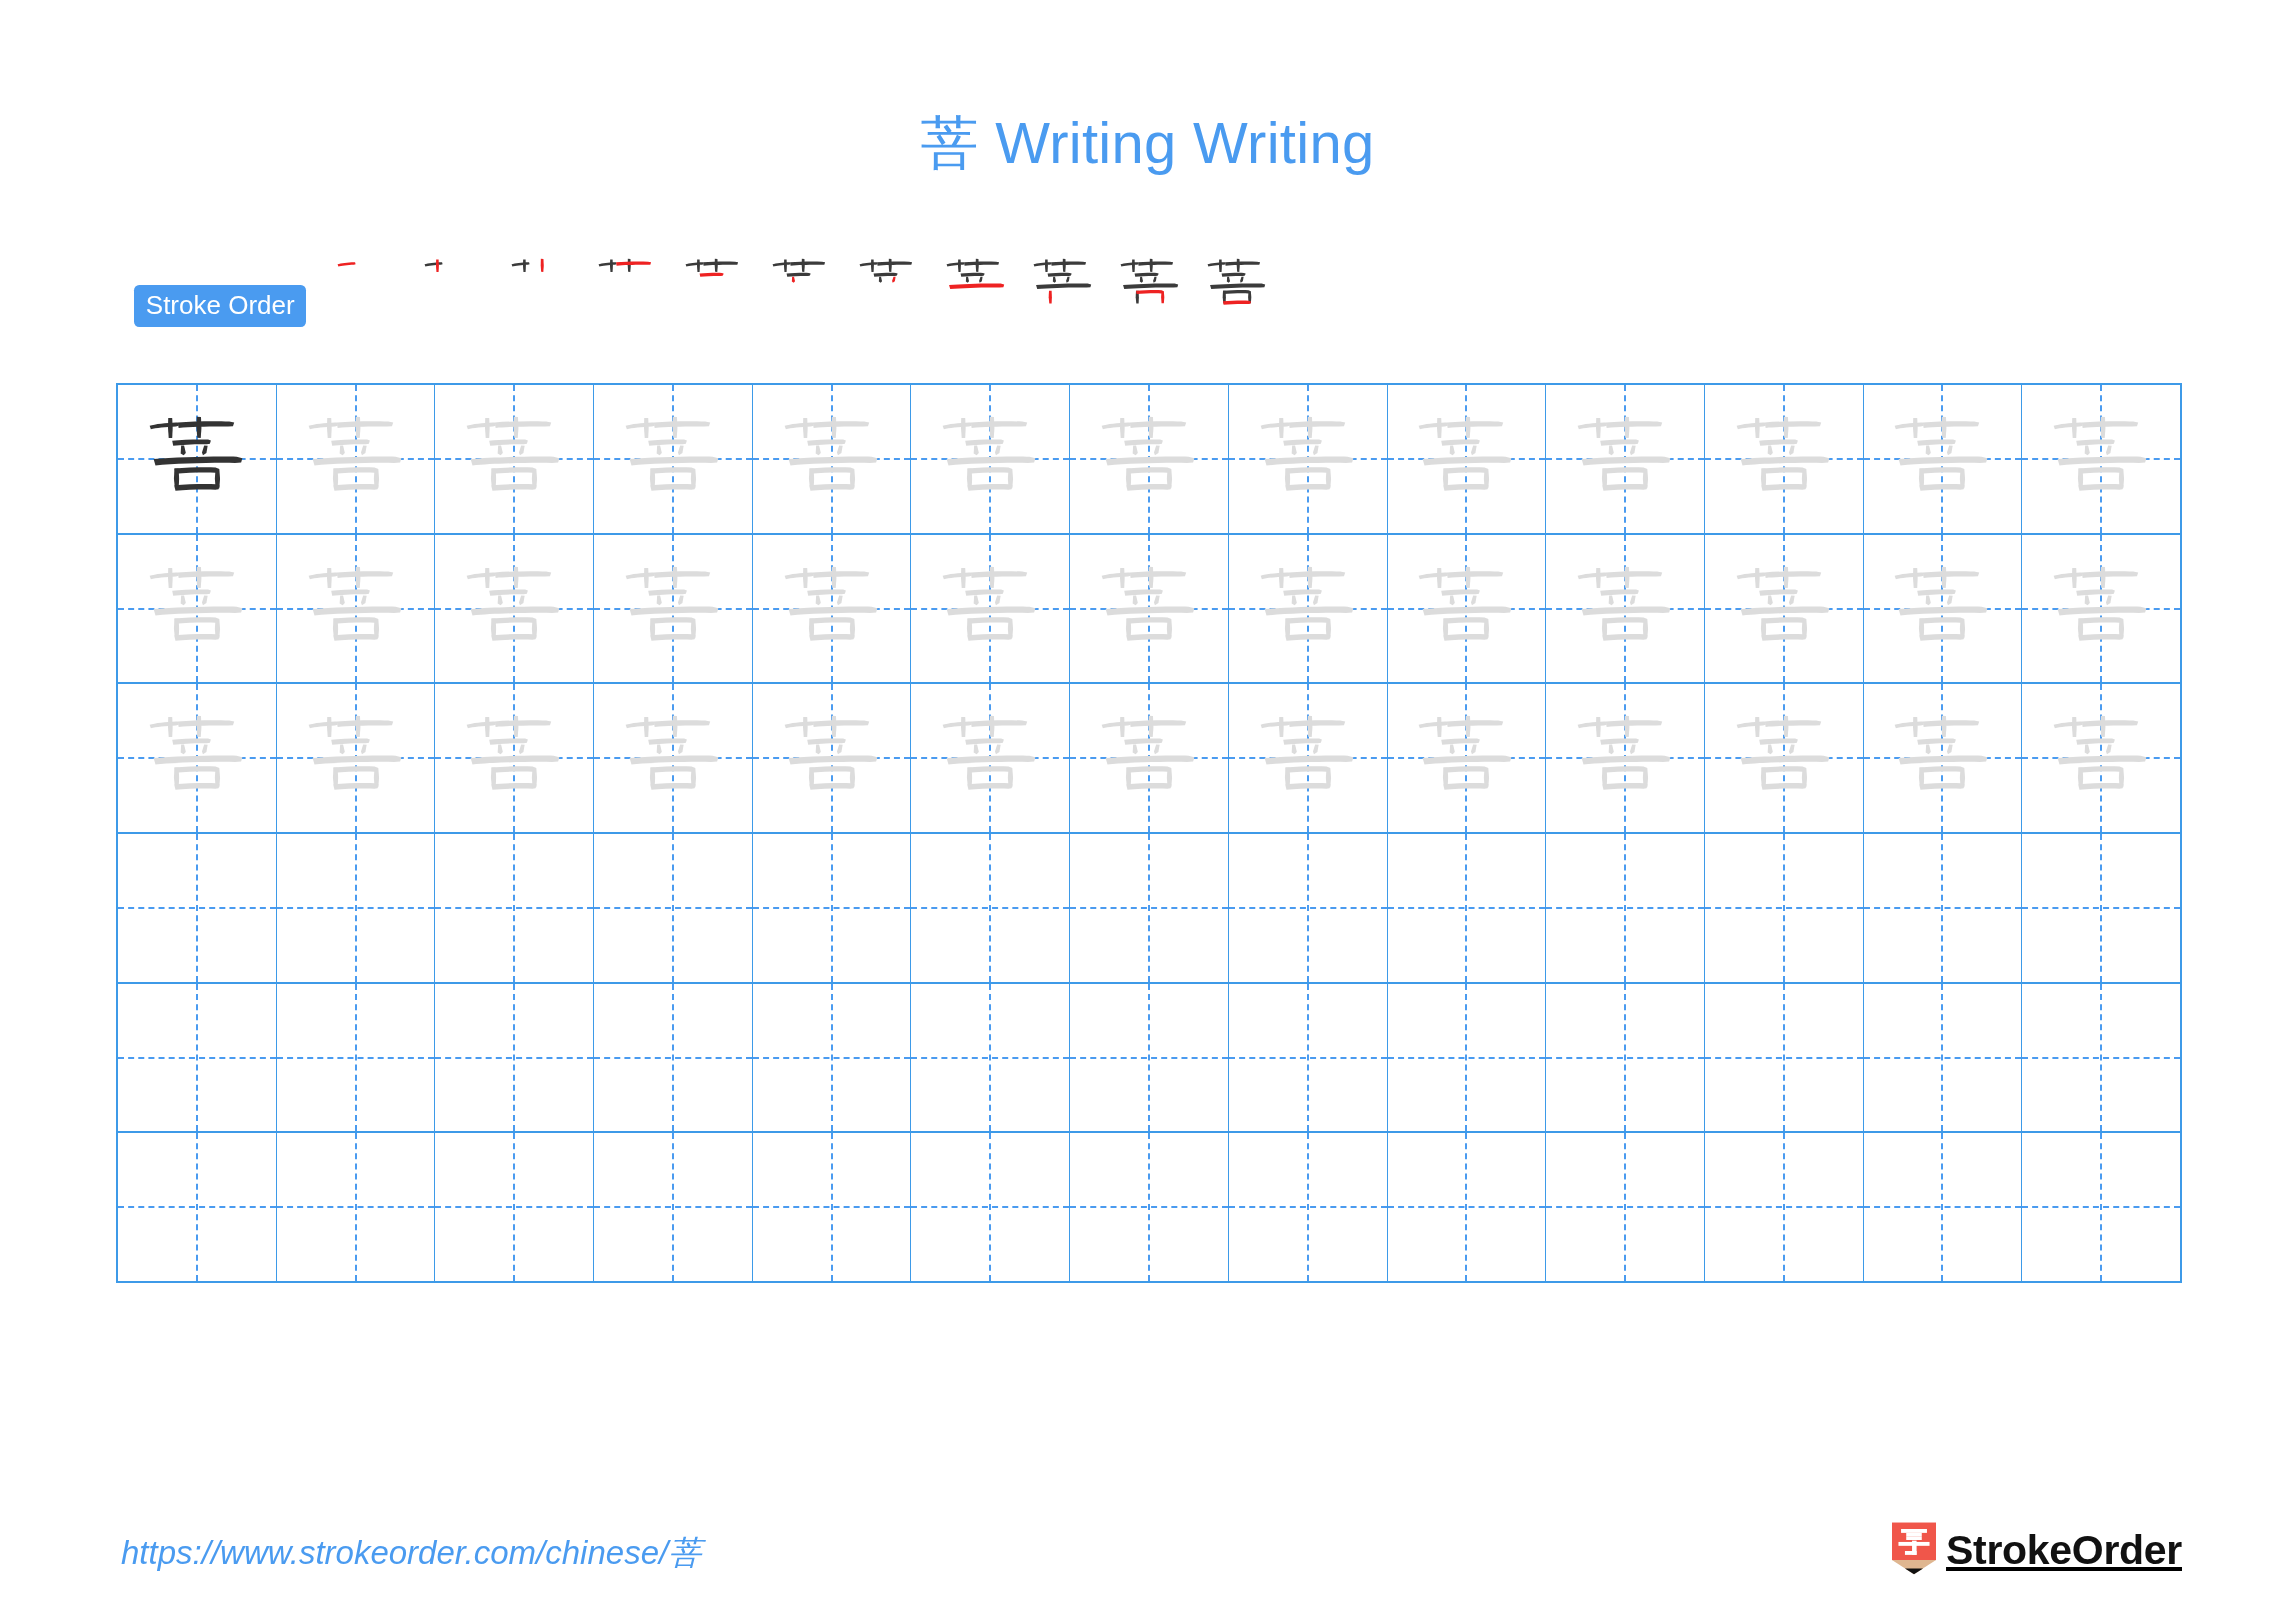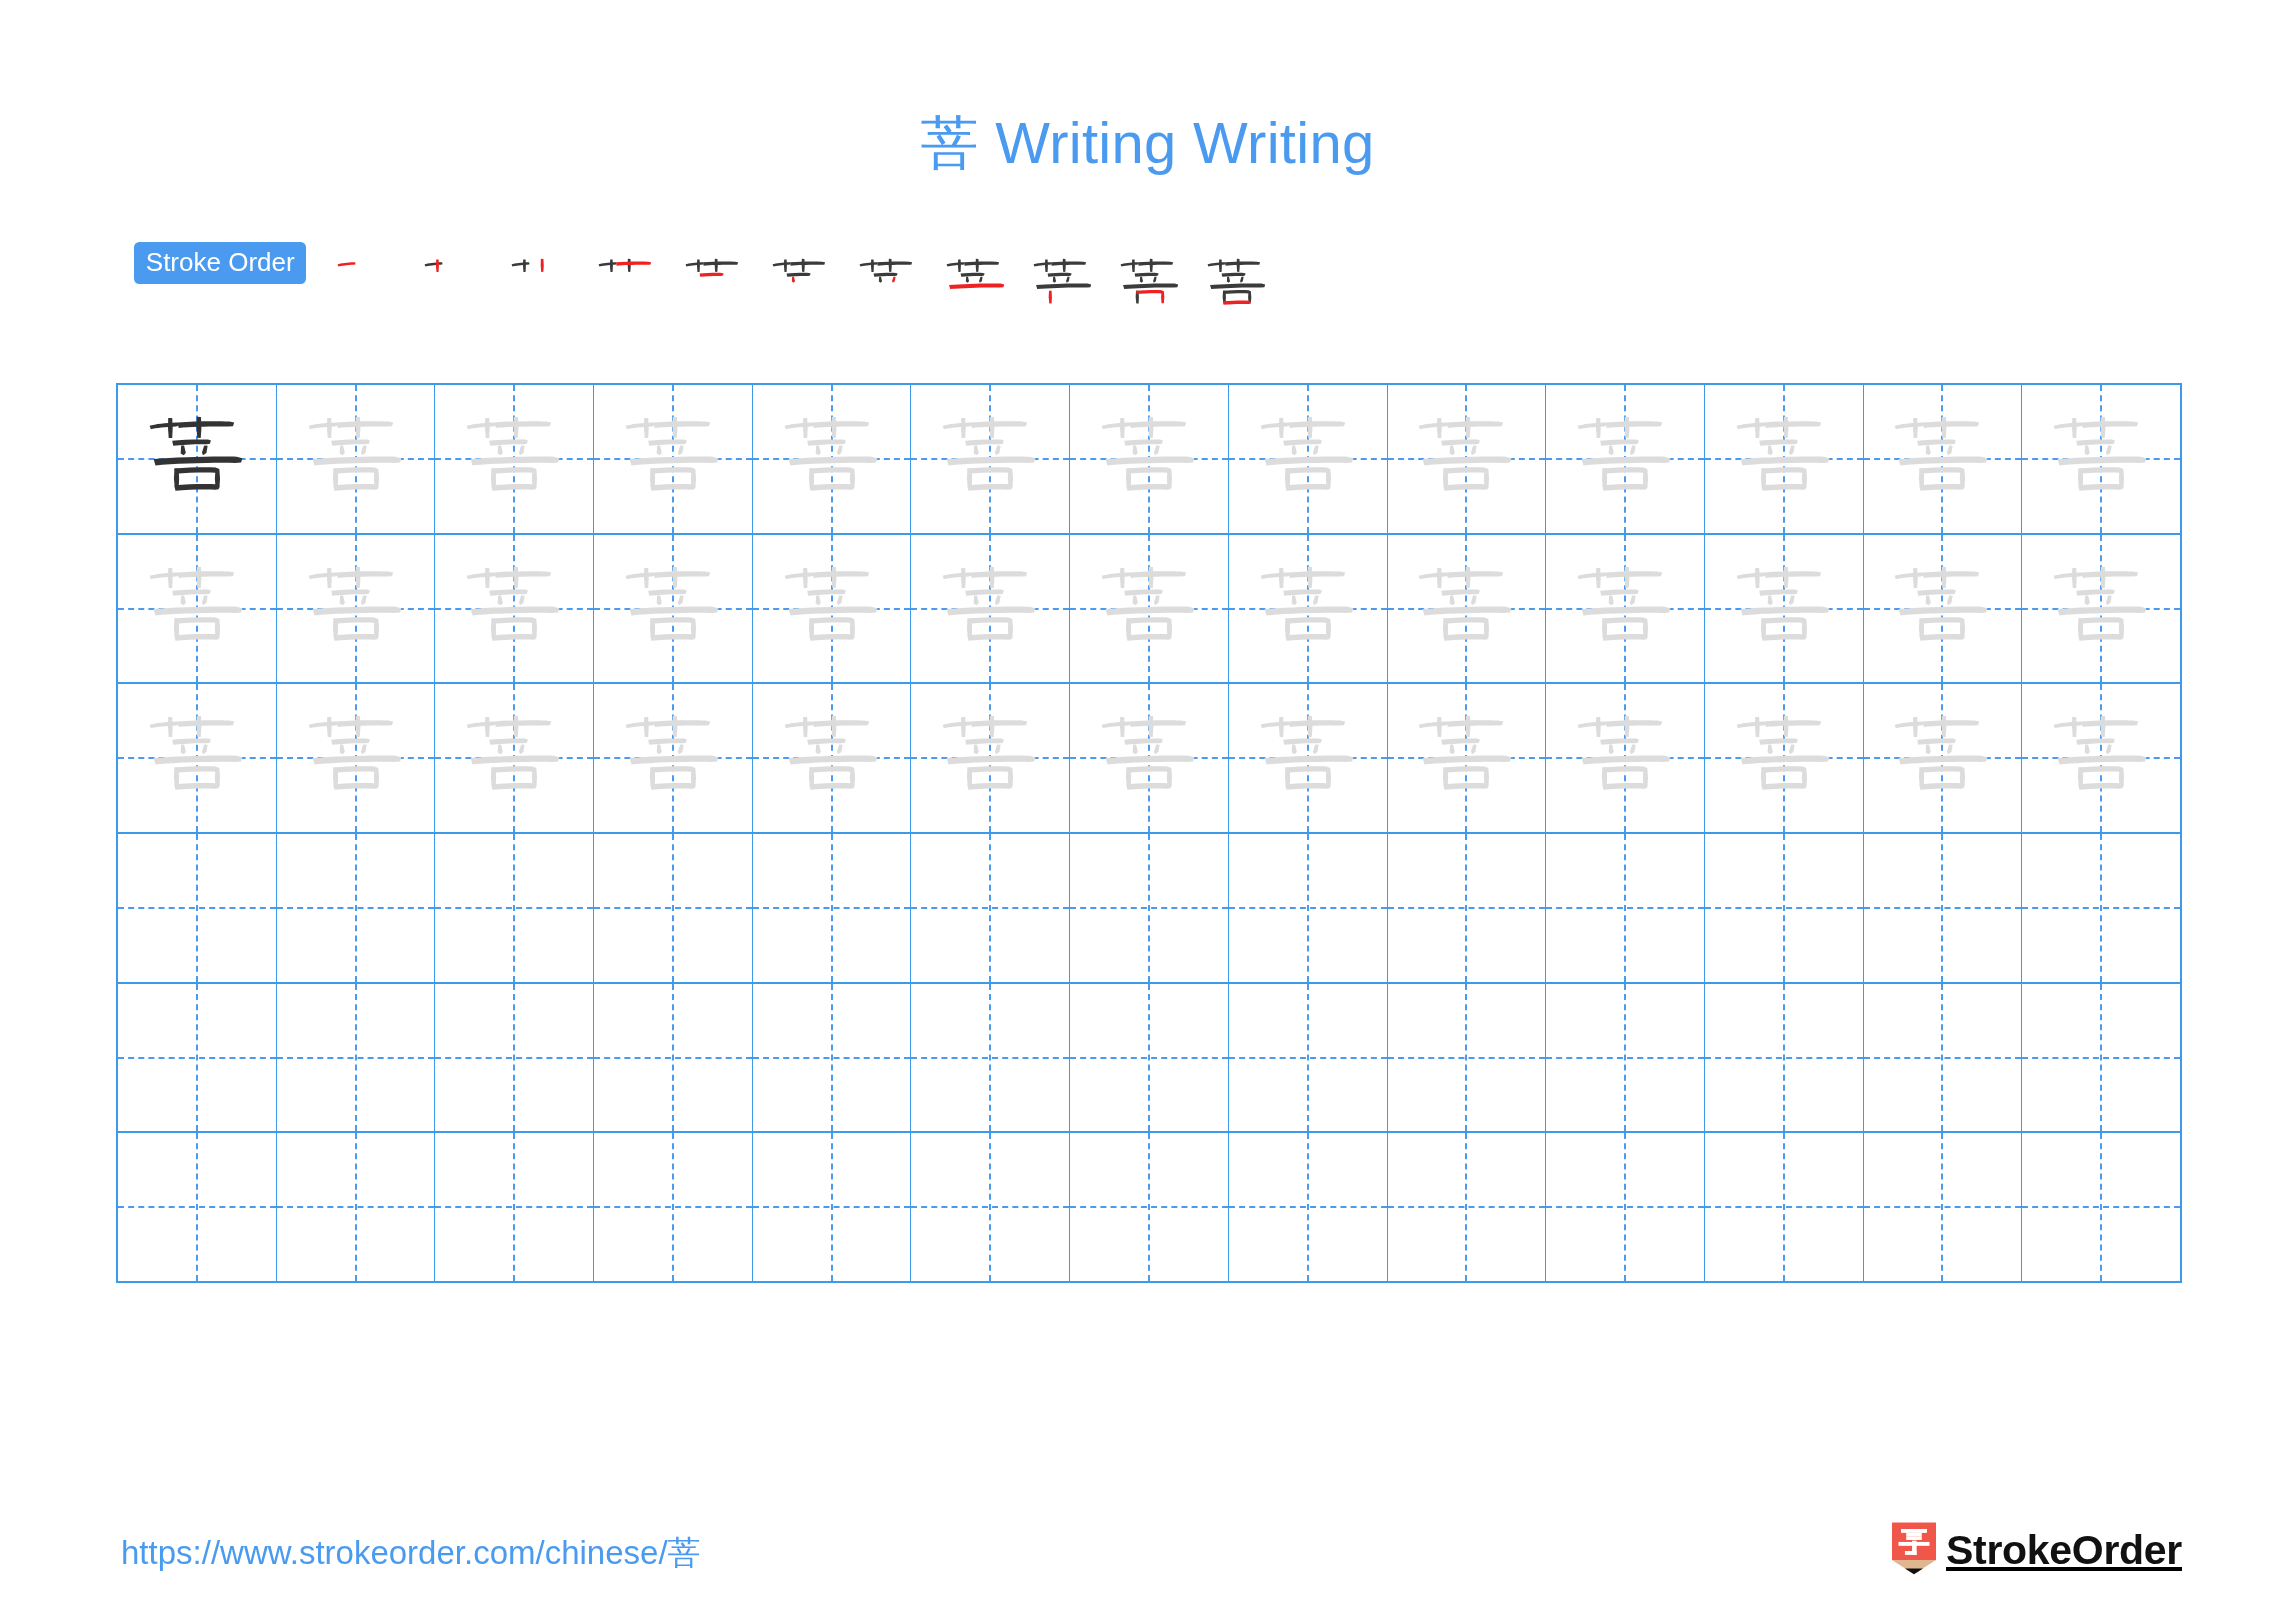--- a/index.html
+++ b/index.html
@@ -30,21 +30,21 @@
   }
 
   
   #stroke-order-row {
     position: absolute;
     top: 242px;
     left: 134px;
     width: 2048px;
     height: 85px;
     display: flex;
-    align-items: flex-start;
+    align-items: flex-end;
   }
   #stroke-order-badge {
     flex: 0 0 auto;
     background: #4a9bf0;
     color: #ffffff;
     font-size: 26px;
     font-weight: 400;
     border-radius: 5.2px;
     padding: 7.2px 11.8px 9.2px 11.8px;
     line-height: 1;
@@ -145,20 +145,21 @@
 
   
   #footer-url {
     position: absolute;
     left: 121px;
     top: 1531px;
     font-size: 33px;
     color: #4a9bf0;
     white-space: nowrap;
     text-decoration: none;
+    font-style: italic;
   }
   #footer-logo {
     position: absolute;
     right: 113px;
     top: 1519px;
     height: 63px;
     display: flex;
     align-items: center;
     text-decoration: underline;
   }

